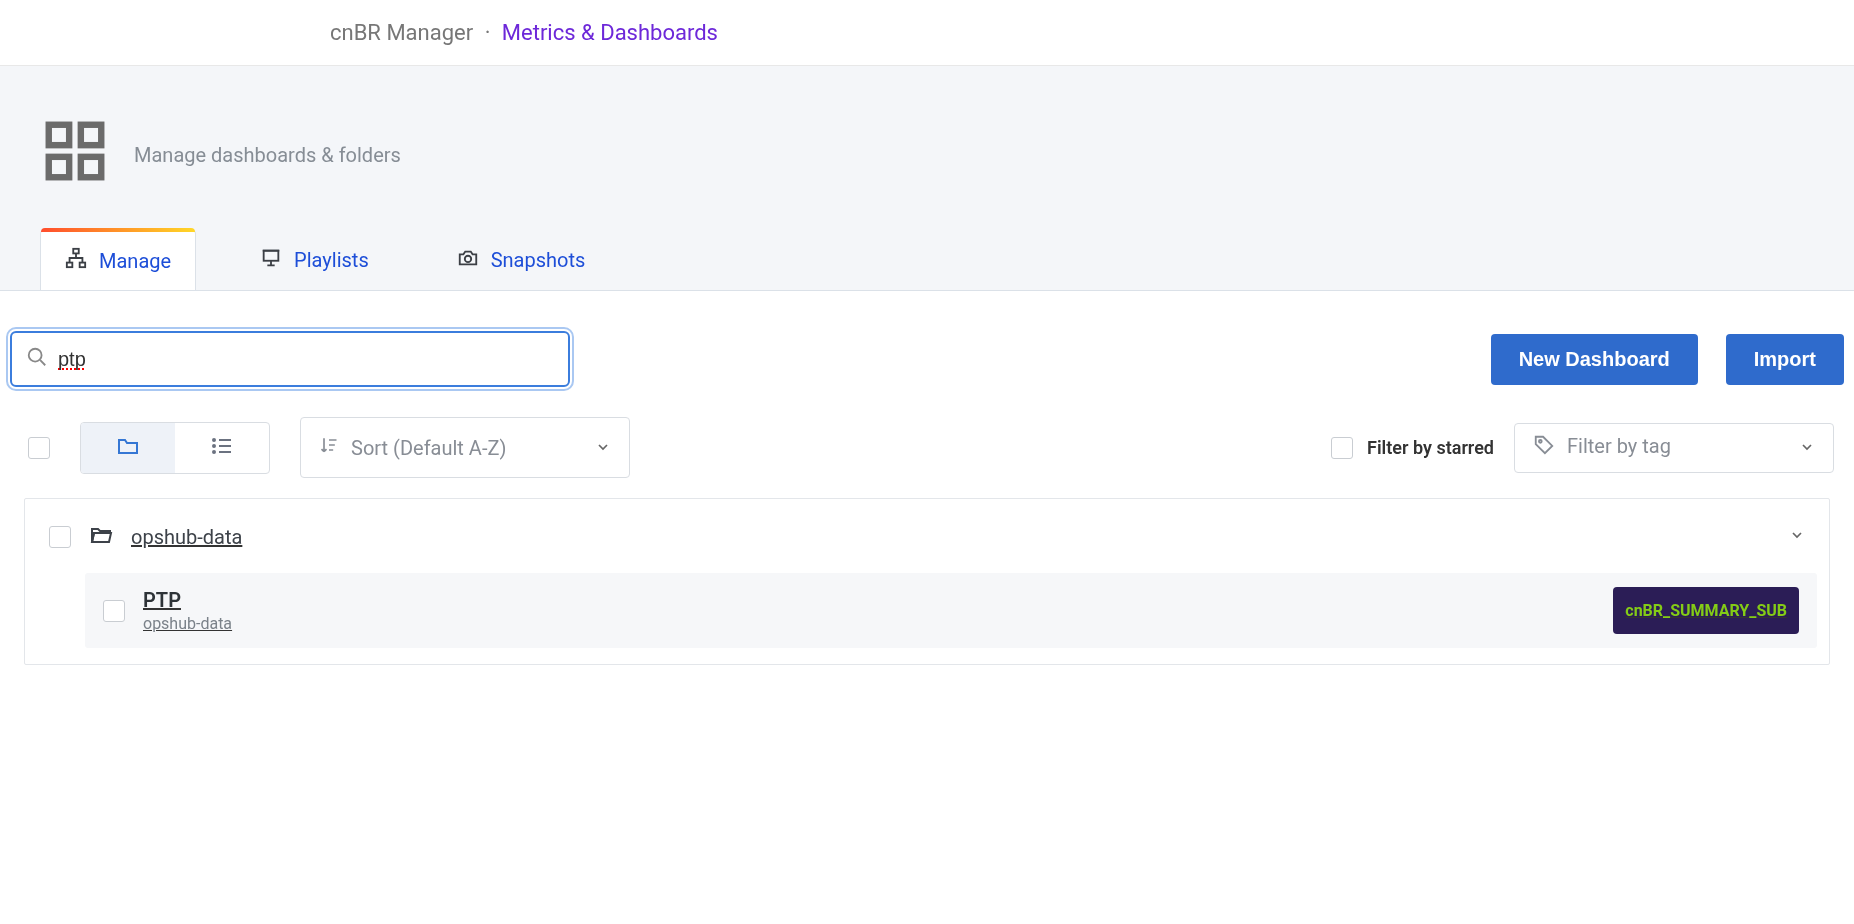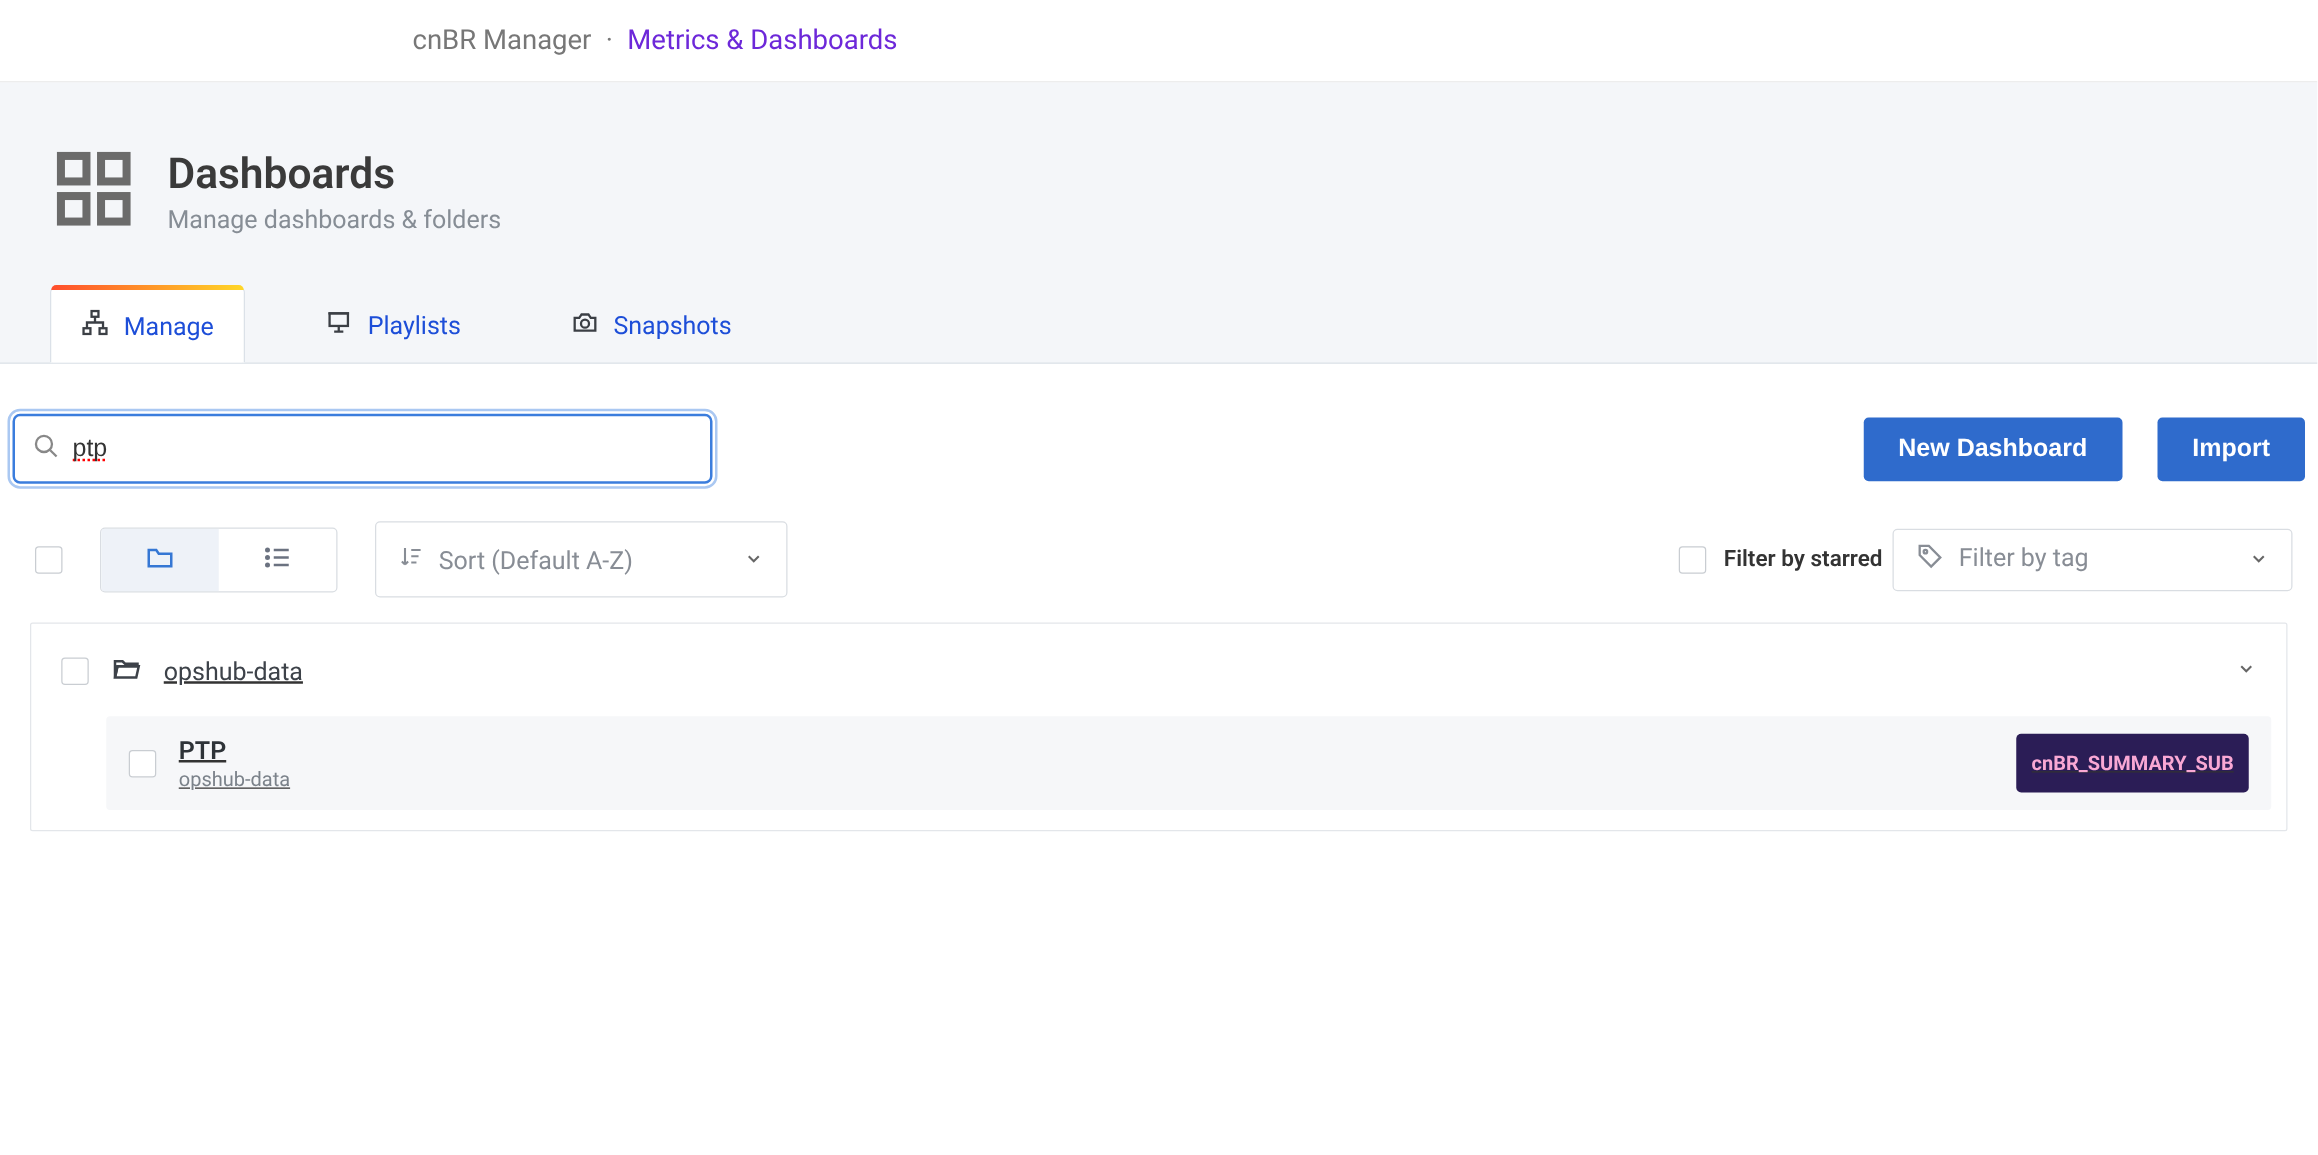--- a/index.html
+++ b/index.html
@@ -187,21 +187,21 @@
       justify-content: space-between;
     }
     .sort-select .left {
       display: flex;
       align-items: center;
       gap: 12px;
     }
     .filter-right {
       display: flex;
       align-items: center;
-      gap: 8px;
+      gap: 20px;
     }
     .filter-starred {
       display: flex;
       align-items: center;
       gap: 14px;
       font-size: 18px;
       font-weight: 600;
       color: #333;
     }
     .tag-filter {
@@ -259,21 +259,21 @@
       font-weight: 600;
       color: #2e3338;
     }
     .item-sub {
       font-size: 16px;
       color: #7b828a;
       margin-top: 2px;
     }
     .badge {
       background: #2b1d56;
-      color: #f9a8d4;
+      color: #84cc16;
       font-size: 16px;
       font-weight: 700;
       padding: 14px 12px;
       border-radius: 4px;
     }
     .chev {
       color: #666;
     }
   </style>
 </head>
@@ -289,21 +289,20 @@
   <div class="page-header">
     <span class="dash-icon">
       <svg width="70" height="70" viewBox="0 0 24 24" fill="none" stroke="currentColor" stroke-width="2.2">
         <rect x="3" y="3" width="7" height="7"></rect>
         <rect x="14" y="3" width="7" height="7"></rect>
         <rect x="3" y="14" width="7" height="7"></rect>
         <rect x="14" y="14" width="7" height="7"></rect>
       </svg>
     </span>
     <div>
-      <h1>Dashboards</h1>
       <div class="subtitle">Manage dashboards &amp; folders</div>
     </div>
   </div>
 
   <div class="tabs">
     <div class="tab active">
       <span class="tab-icon">
         <svg width="22" height="22" viewBox="0 0 24 24" fill="none" stroke="currentColor" stroke-width="2">
           <rect x="9" y="2" width="6" height="5"></rect>
           <rect x="2" y="17" width="6" height="5"></rect>

